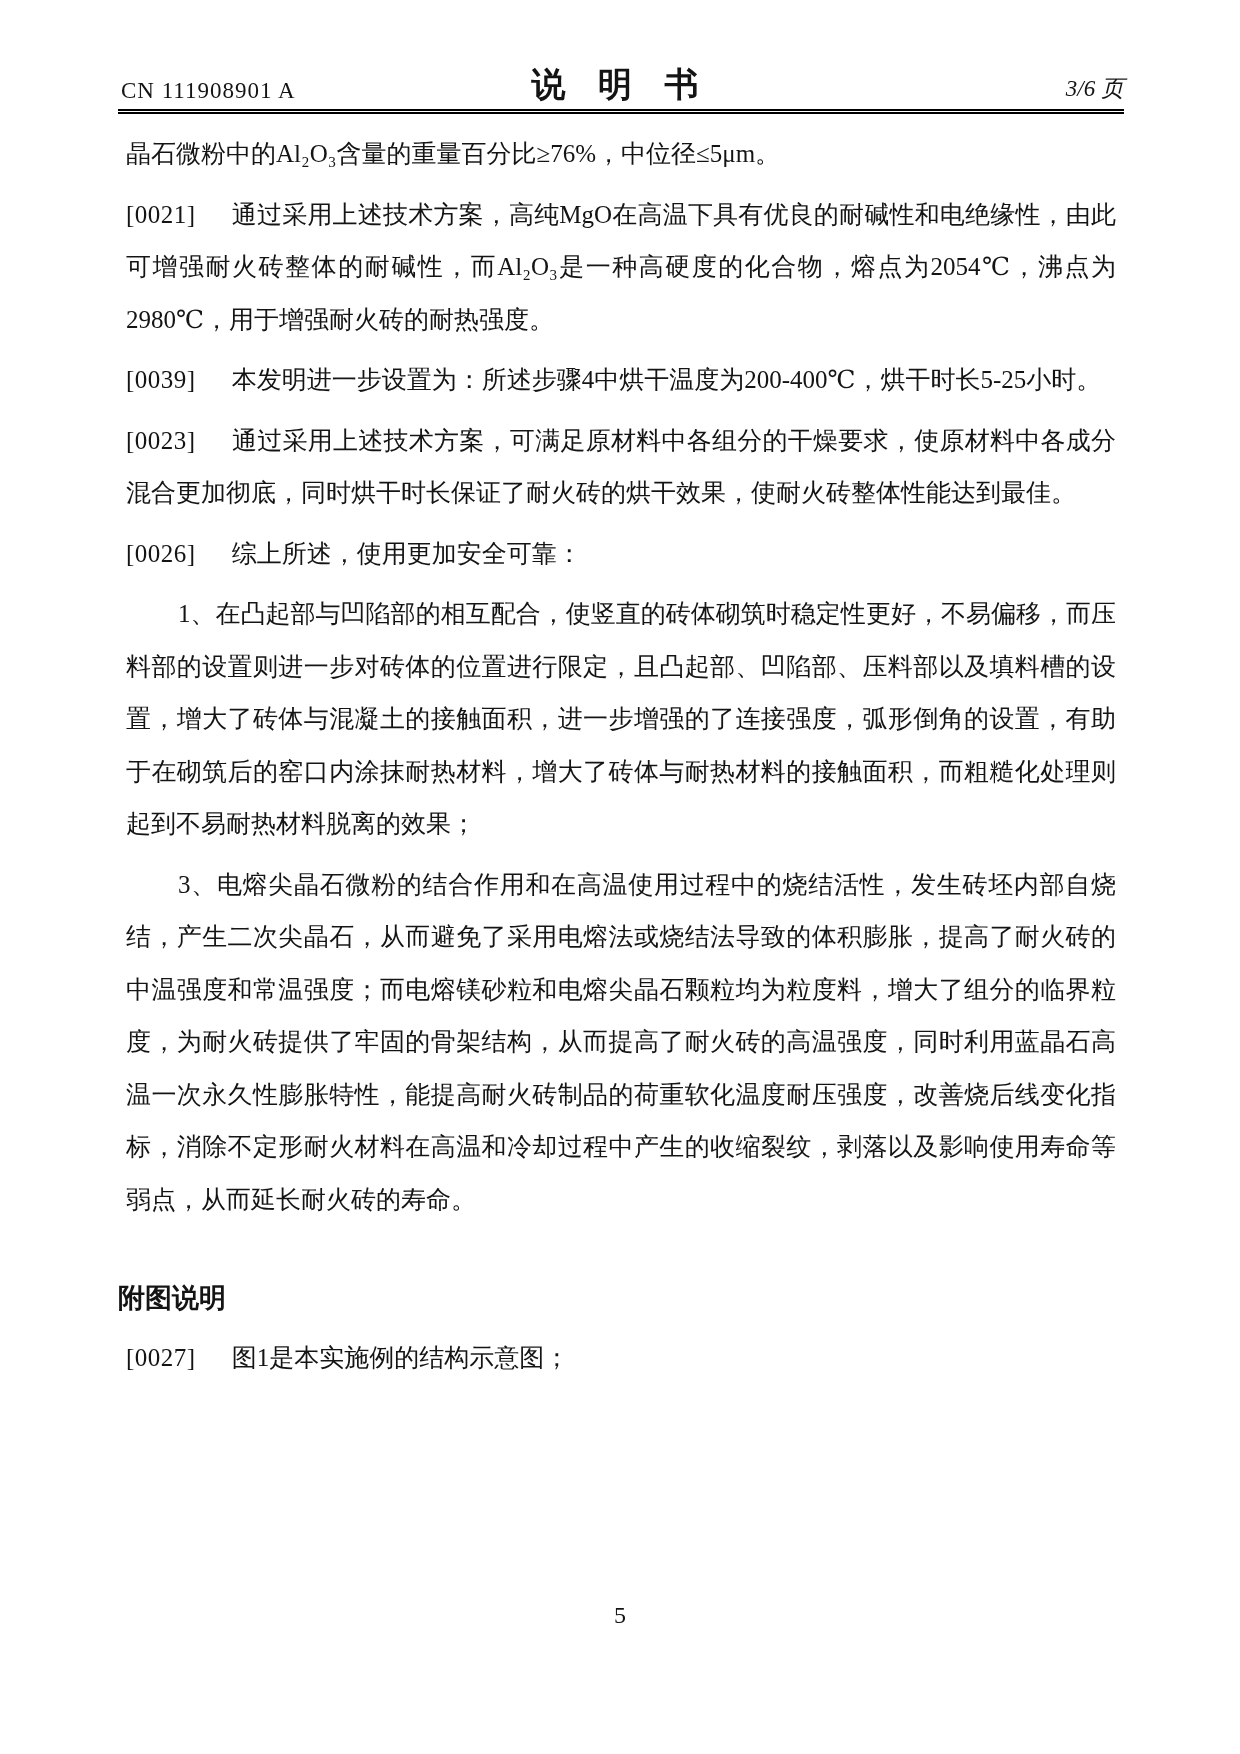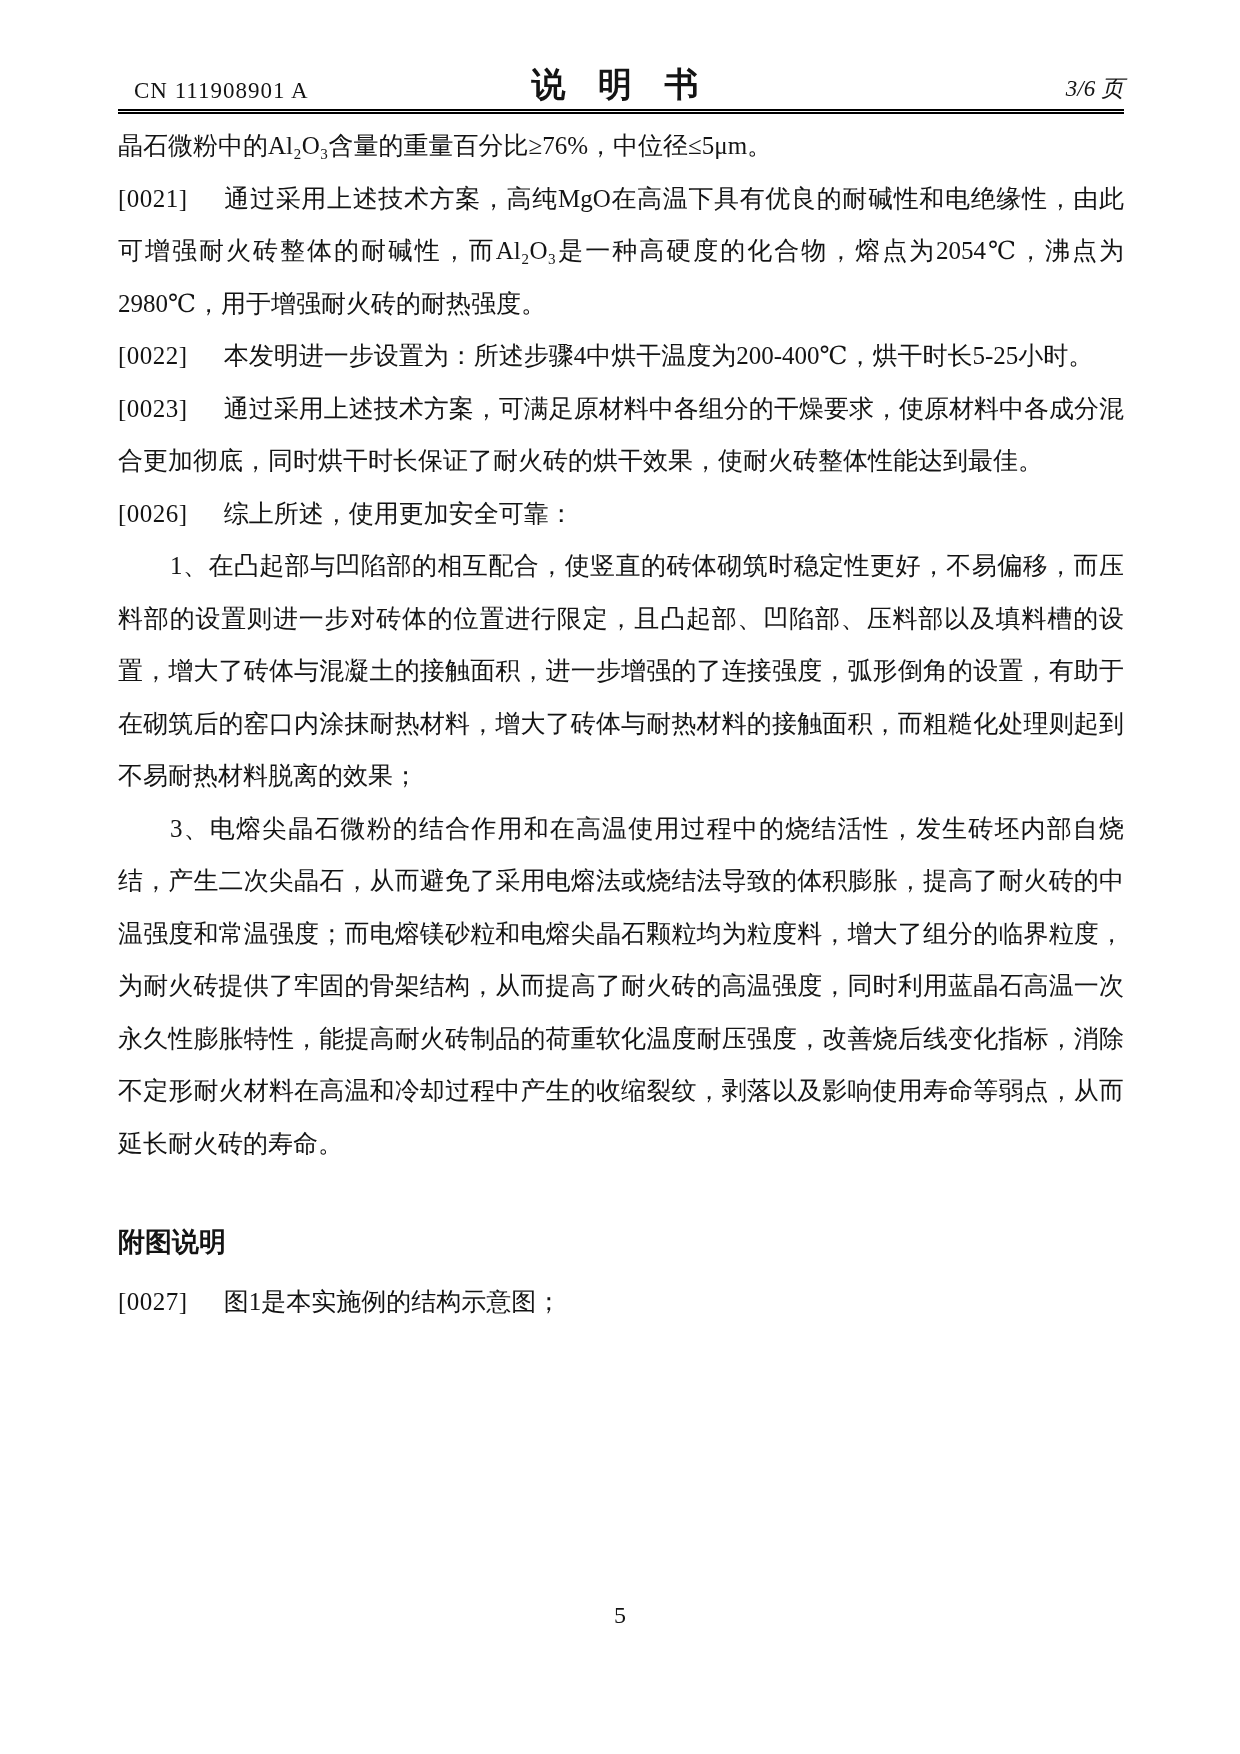--- a/index.html
+++ b/index.html
@@ -4,36 +4,36 @@
 <style>
   html,body { margin:0; padding:0; background:#e8e8e8; }
   .page {
     position:relative; width:1240px; height:1754px; margin:0 auto;
     background:#ffffff; color:#141414; overflow:hidden;
     font-family:"Liberation Serif","DejaVu Serif",serif;
   }
   .header {
     position:absolute; top:70px; left:118px; right:116px; height:34px;
   }
-  .patent-number { position:absolute; left:16px; bottom:0; font-size:23px; letter-spacing:1px; }
+  .patent-number { position:absolute; left:3px; bottom:0; font-size:23px; letter-spacing:1px; }
   .doc-title {
     position:absolute; left:50%; transform:translateX(-50%); bottom:-4px;
     font-size:34px; font-weight:bold; letter-spacing:12px; white-space:nowrap;margin-top:44px;
   }
   .page-indicator { position:absolute; right:0; bottom:0; font-size:23px;font-style:italic; }
   .header-rule {
     position:absolute; top:109px; left:118px; right:116px;
     height:1px; border-top:2px solid #000; border-bottom:2px solid #000;
   }
   .content {
     position:absolute; top:120px; left:118px; width:1006px;
     font-size:25px; line-height:52.5px;
     text-align:justify; text-align-last:left;
   }
-  .content p { margin:0; }
+  .content p { margin:8px; }
   .para.tagged .ptag { margin-right:36px; letter-spacing:0.5px; }
   .para.indented { text-indent:52px; }
   .sec-heading {
     font-family:"Liberation Sans","DejaVu Sans",sans-serif;
     font-weight:bold; font-size:27px; line-height:52px;
     margin:46px 0 8px 0; text-align:center;
   }
   .footer {
     position:absolute; top:1602px; left:0; width:100%;
     text-align:center; font-size:24px;
@@ -45,21 +45,21 @@
 <div class="page">
   <div class="header">
     <span class="patent-number">CN 111908901 A</span>
     <span class="doc-title">说 明 书</span>
     <span class="page-indicator">3/6 页</span>
   </div>
   <div class="header-rule"></div>
   <div class="content" id="content">
       <p class="para body"><span>晶石微粉中的Al₂O₃含量的重量百分比≥76%，中位径≤5μm。</span></p>
       <p class="para tagged"><span class="ptag">[0021]</span><span>通过采用上述技术方案，高纯MgO在高温下具有优良的耐碱性和电绝缘性，由此可增强耐火砖整体的耐碱性，而Al₂O₃是一种高硬度的化合物，熔点为2054℃，沸点为2980℃，用于增强耐火砖的耐热强度。</span></p>
-      <p class="para tagged"><span class="ptag">[0022]</span><span>本发明进一步设置为：所述步骤4中烘干温度为200-400℃，烘干时长5-25小时。</span></p>
+      <p class="para tagged"><span class="ptag">[0039]</span><span>本发明进一步设置为：所述步骤4中烘干温度为200-400℃，烘干时长5-25小时。</span></p>
       <p class="para tagged"><span class="ptag">[0023]</span><span>通过采用上述技术方案，可满足原材料中各组分的干燥要求，使原材料中各成分混合更加彻底，同时烘干时长保证了耐火砖的烘干效果，使耐火砖整体性能达到最佳。</span></p>
       <p class="para tagged"><span class="ptag">[0026]</span><span>综上所述，使用更加安全可靠：</span></p>
       <p class="para indented"><span>1、在凸起部与凹陷部的相互配合，使竖直的砖体砌筑时稳定性更好，不易偏移，而压料部的设置则进一步对砖体的位置进行限定，且凸起部、凹陷部、压料部以及填料槽的设置，增大了砖体与混凝土的接触面积，进一步增强的了连接强度，弧形倒角的设置，有助于在砌筑后的窑口内涂抹耐热材料，增大了砖体与耐热材料的接触面积，而粗糙化处理则起到不易耐热材料脱离的效果；</span></p>
       <p class="para indented"><span>3、电熔尖晶石微粉的结合作用和在高温使用过程中的烧结活性，发生砖坯内部自烧结，产生二次尖晶石，从而避免了采用电熔法或烧结法导致的体积膨胀，提高了耐火砖的中温强度和常温强度；而电熔镁砂粒和电熔尖晶石颗粒均为粒度料，增大了组分的临界粒度，为耐火砖提供了牢固的骨架结构，从而提高了耐火砖的高温强度，同时利用蓝晶石高温一次永久性膨胀特性，能提高耐火砖制品的荷重软化温度耐压强度，改善烧后线变化指标，消除不定形耐火材料在高温和冷却过程中产生的收缩裂纹，剥落以及影响使用寿命等弱点，从而延长耐火砖的寿命。</span></p>
       <h2 class="sec-heading"><span>附图说明</span></h2>
       <p class="para tagged"><span class="ptag">[0027]</span><span>图1是本实施例的结构示意图；</span></p>
       <p class="para indented"></p>
     </div>
   <div class="footer">
     <span>5</span>

